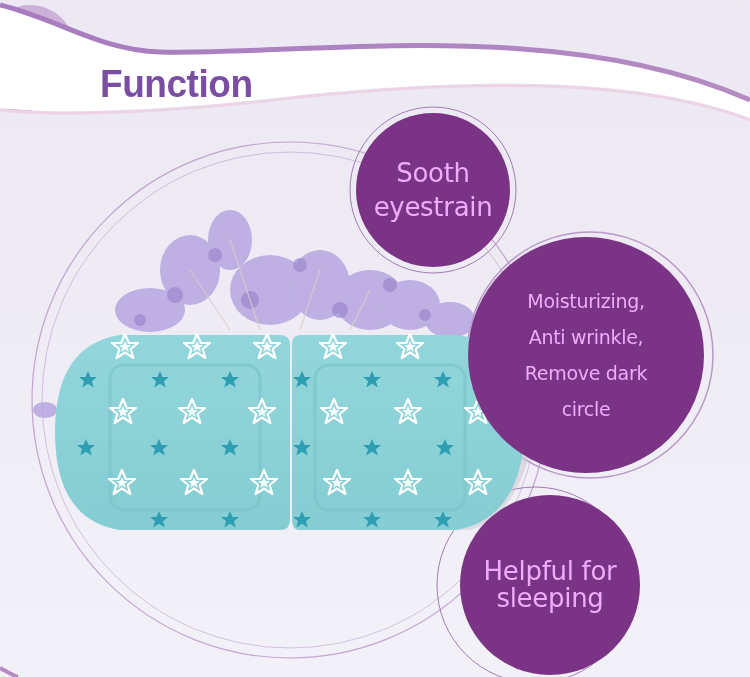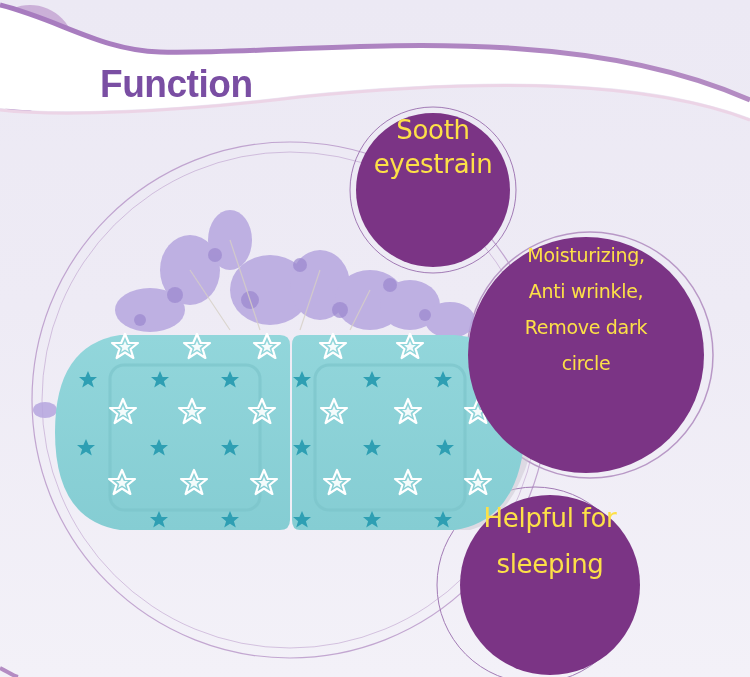--- a/index.html
+++ b/index.html
@@ -11,28 +11,28 @@
     .layer { position:absolute; left:0; top:0; width:750px; height:677px; }
     .title {
       position:absolute; left:100px; top:62px;
       font-family: "Liberation Sans", "DejaVu Sans", sans-serif;
       font-weight:bold; font-size:39px; letter-spacing:-0.5px;
       color:#7a4ea3; transform: scaleX(0.95); transform-origin:left center;
     }
     .bubble {
       position:absolute; border-radius:50%;
       background:#7b3485;
-      display:flex; justify-content:center;
-      text-align:center; color:#fde047;
+      display:flex; align-items:center; justify-content:center;
+      text-align:center; color:#f0abfc;
       font-family: "DejaVu Sans", "Liberation Sans", sans-serif;
     }
     .bubble span { display:block; }
     #b1 { left:356px; top:113px; width:154px; height:154px; font-size:26px; line-height:34px; }
     #b2 { left:468px; top:237px; width:236px; height:236px; font-size:19px; line-height:36px; }
-    #b3 { left:460px; top:495px; width:180px; height:180px; font-size:26px; line-height:46px; }
+    #b3 { left:460px; top:495px; width:180px; height:180px; font-size:26px; line-height:27px; }
     .bubble-text { white-space:pre-line; letter-spacing:-0.3px; }
   </style>
 </head>
 <body>
 
 <svg class="layer" viewBox="0 0 750 677" xmlns="http://www.w3.org/2000/svg">
   <defs>
     <radialGradient id="lav" cx="50%" cy="50%" r="50%">
       <stop offset="0%" stop-color="#9b7fd0" stop-opacity="0.9"></stop>
       <stop offset="100%" stop-color="#c7b8ea" stop-opacity="0"></stop>

